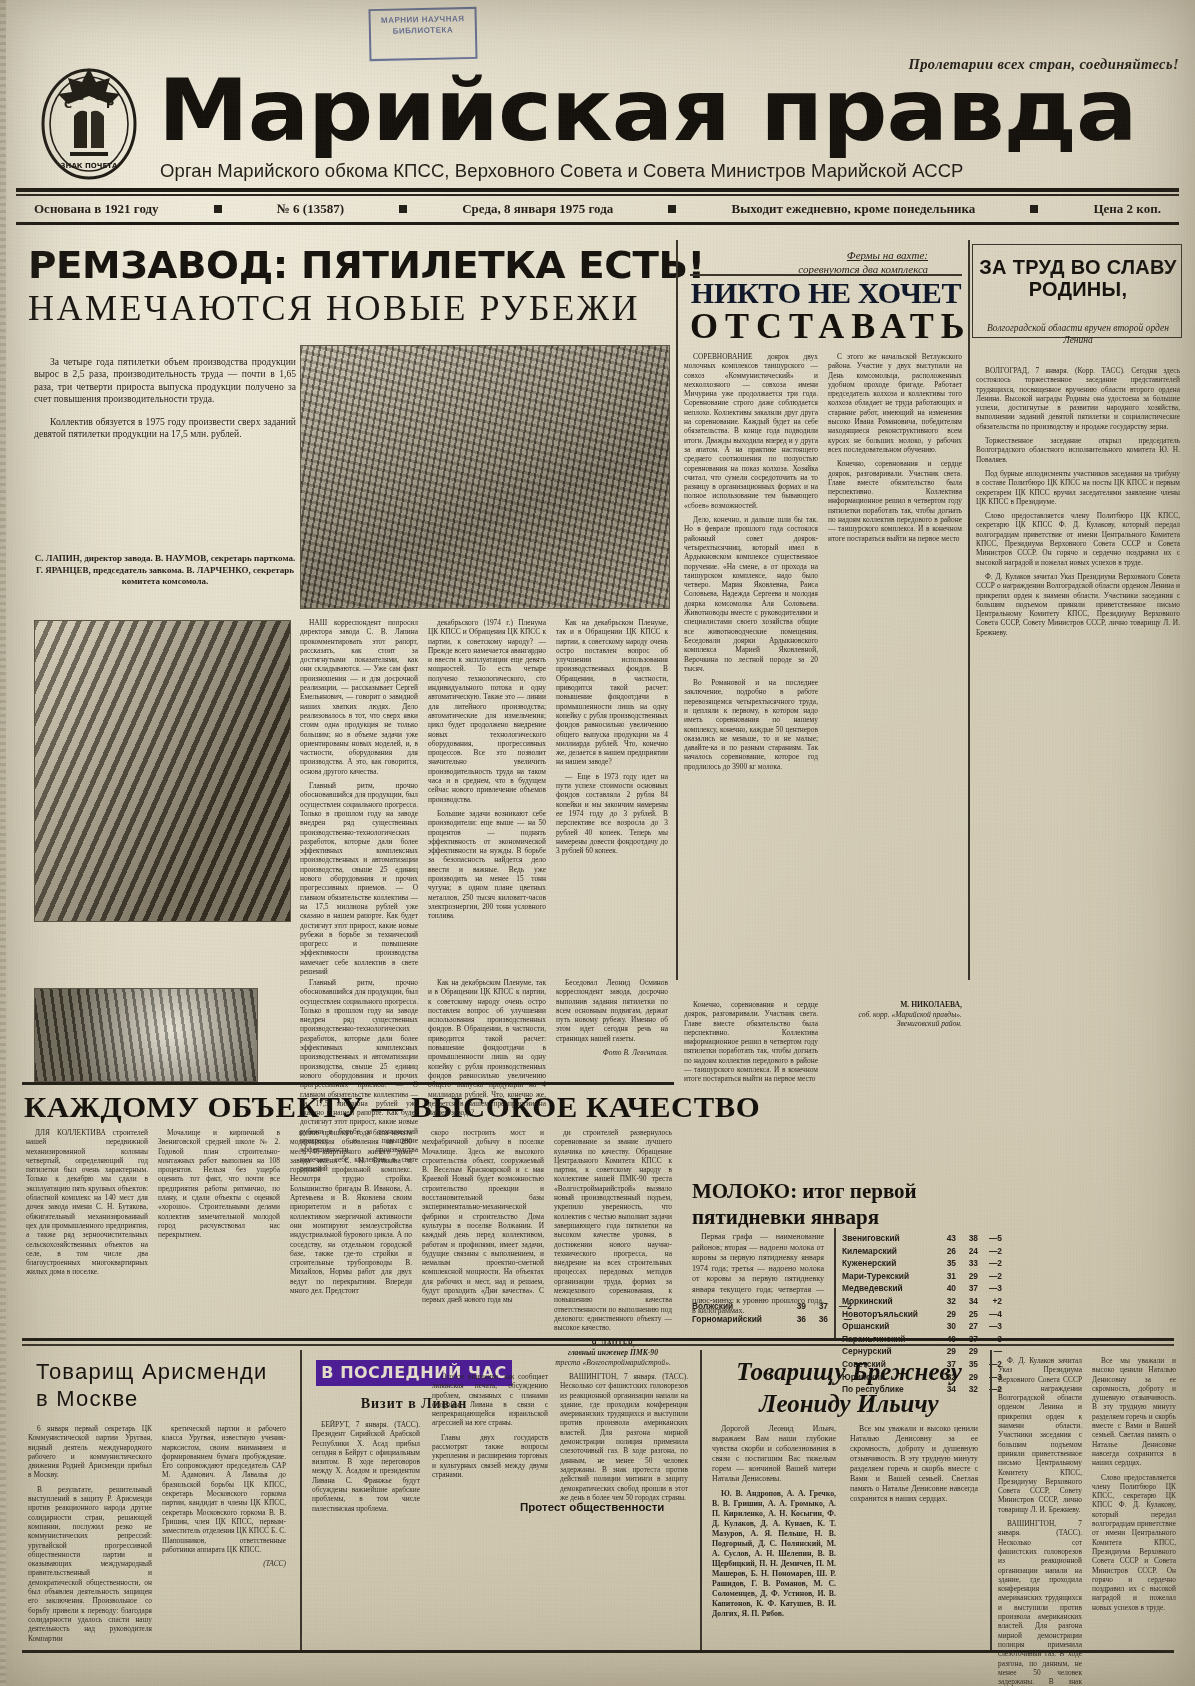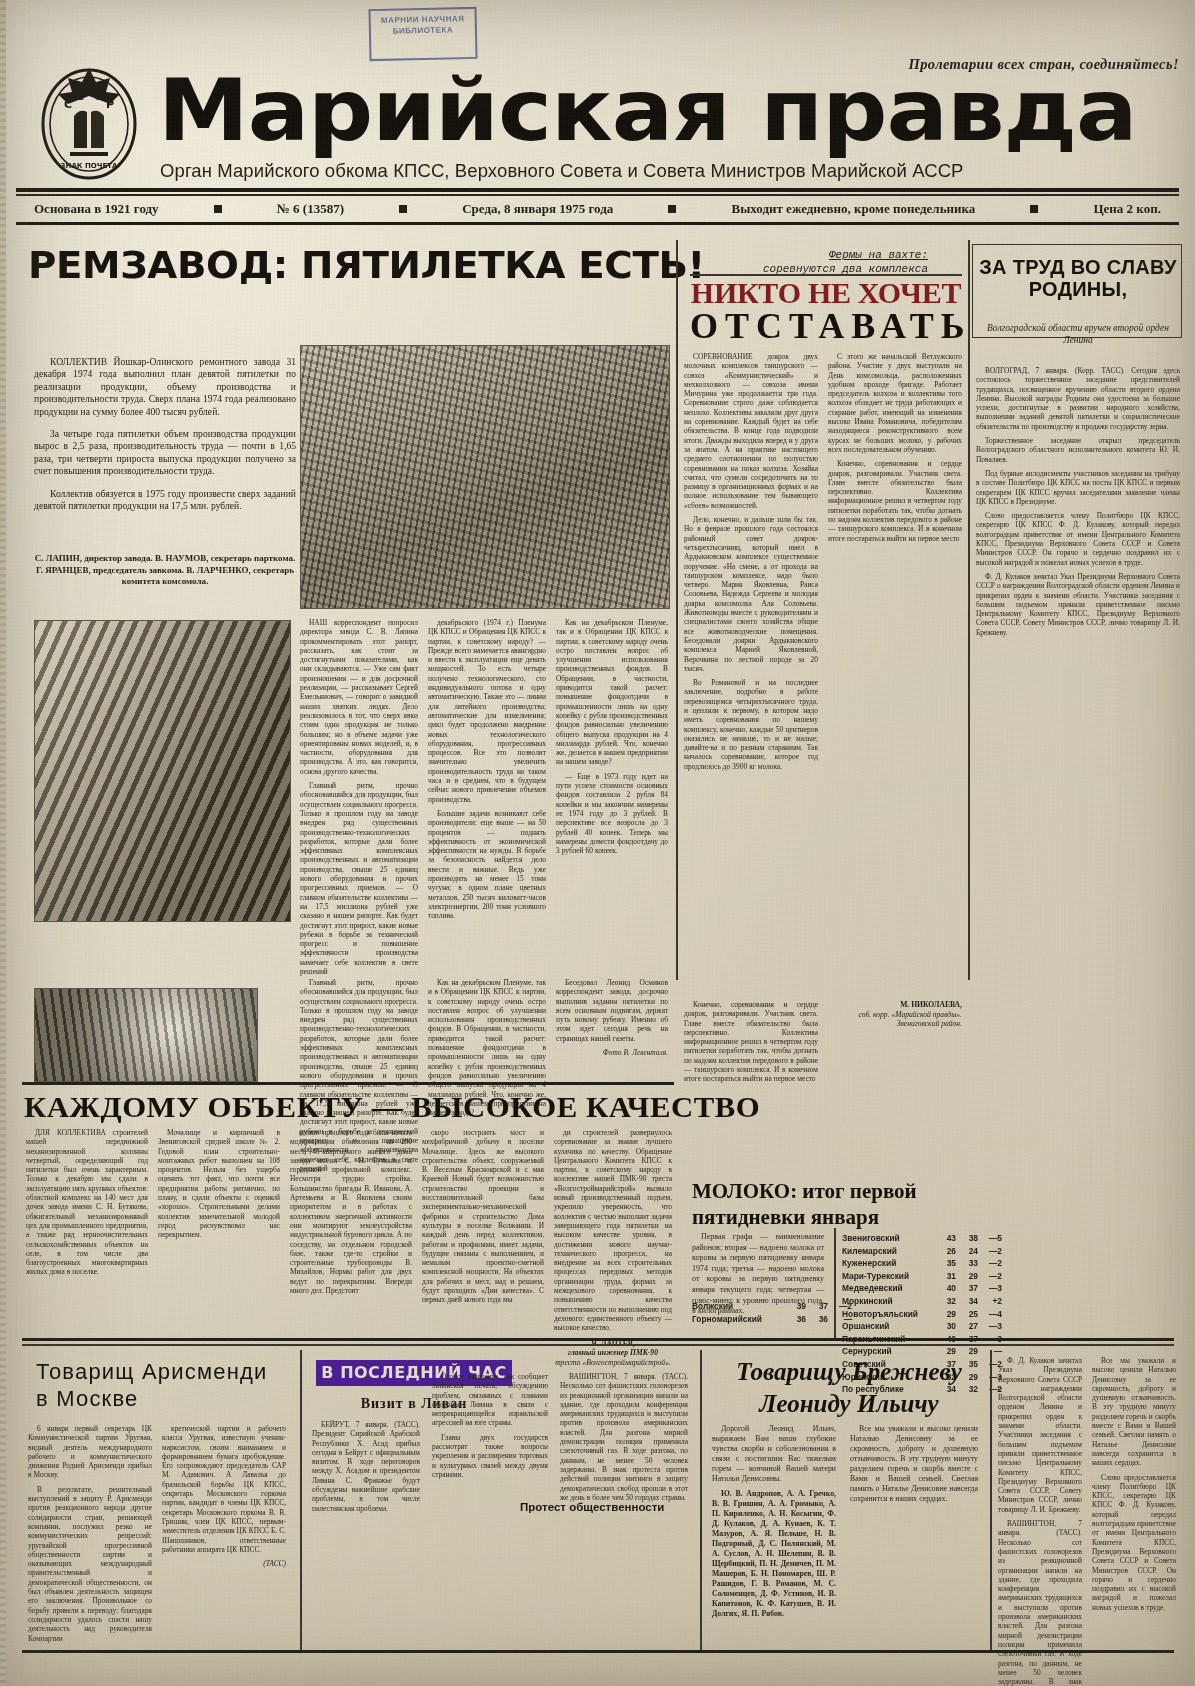--- a/index.html
+++ b/index.html
@@ -102,21 +102,21 @@
     font-family:"Liberation Serif",serif;font-size:36px;line-height:44px;
     letter-spacing:2.5px;color:#1a1713;white-space:nowrap;
   }
   .kicker{
     position:absolute;font-family:"Liberation Serif",serif;font-style:italic;
     font-size:11px;line-height:14px;text-align:right;color:#262219;
   }
   .h-nikto{
     position:absolute;left:690px;top:276px;width:272px;
     font-family:"Liberation Serif",serif;font-weight:bold;
-    font-size:30px;line-height:33px;color:#7f1d1d;text-align:center;
+    font-size:30px;line-height:33px;color:#0f172a;text-align:center;
     letter-spacing:-.3px;white-space:nowrap;
   }
   .h-nikto2{
     position:absolute;left:690px;top:309px;width:272px;
     font-family:"Liberation Serif",serif;font-weight:bold;
     font-size:36px;line-height:34px;color:#14110d;text-align:center;
     letter-spacing:7px;white-space:nowrap;
   }
   .h-zatrud{
     position:absolute;left:978px;top:256px;width:200px;
@@ -231,38 +231,38 @@
     <span>Среда, 8 января 1975 года</span>
     <span class="sq"></span>
     <span>Выходит ежедневно, кроме понедельника</span>
     <span class="sq"></span>
     <span>Цена 2 коп.</span>
   </div>
 
   <div class="rule-thick" style="top:222px;height:3px;"></div>
 
   <div class="h-rem">РЕМЗАВОД: ПЯТИЛЕТКА ЕСТЬ!</div>
-
-  <div class="kicker" style="left:656px;top:248px;width:272px;font-family:Liberation Mono, monospace;">
+  <div class="h-rem2">НАМЕЧАЮТСЯ НОВЫЕ РУБЕЖИ</div>
+
+  <div class="kicker" style="left:656px;top:248px;width:272px;">
     <div style="text-decoration:underline;">Фермы на вахте:</div>
     <div>соревнуются два комплекса</div>
   </div>
   <div class="hline" style="left:690px;top:274px;width:272px;"></div>
   <div class="h-nikto">НИКТО НЕ ХОЧЕТ</div>
   <div class="h-nikto2">ОТСТАВАТЬ</div>
 
   <div class="vline" style="left:676px;top:240px;height:740px;"></div>
   <div class="vline" style="left:968px;top:240px;height:740px;"></div>
 
   <div style="position:absolute;left:972px;top:244px;width:208px;height:92px;border:1.5px solid #3a352b;"></div>
   <div class="h-zatrud">ЗА ТРУД ВО СЛАВУ РОДИНЫ,</div>
   <div class="kicker" style="left:978px;top:322px;width:200px;text-align:center;font-size:9.5px;line-height:12px;">Волгоградской области вручен второй орден Ленина</div>
 
   <div class="col lead" style="left:34px;top:356px;width:262px;">
-    <p>КОЛЛЕКТИВ Йошкар-Олинского ремонтного завода 31 декабря 1974 года выполнил план девятой пятилетки по реализации продукции, объему производства и производительности труда. Сверх плана 1974 года реализовано продукции на сумму более 400 тысяч рублей.</p>
     <p>За четыре года пятилетки объем производства продукции вырос в 2,5 раза, производительность труда — почти в 1,65 раза, три четверти прироста выпуска продукции получено за счет повышения производительности труда.</p>
     <p>Коллектив обязуется в 1975 году произвести сверх заданий девятой пятилетки продукции на 17,5 млн. рублей.</p>
   </div>
   <div class="col byline" style="left:34px;top:553px;width:262px;">С. ЛАПИН, директор завода. В. НАУМОВ, секретарь парткома. Г. ЯРАНЦЕВ, председатель завкома. В. ЛАРЧЕНКО, секретарь комитета комсомола.</div>
 
   <div class="photo" style="left:300px;top:345px;width:368px;height:262px;">
       <div class="p1"></div>
     </div>
 
   <div class="photo" style="left:34px;top:620px;width:255px;height:300px;">

